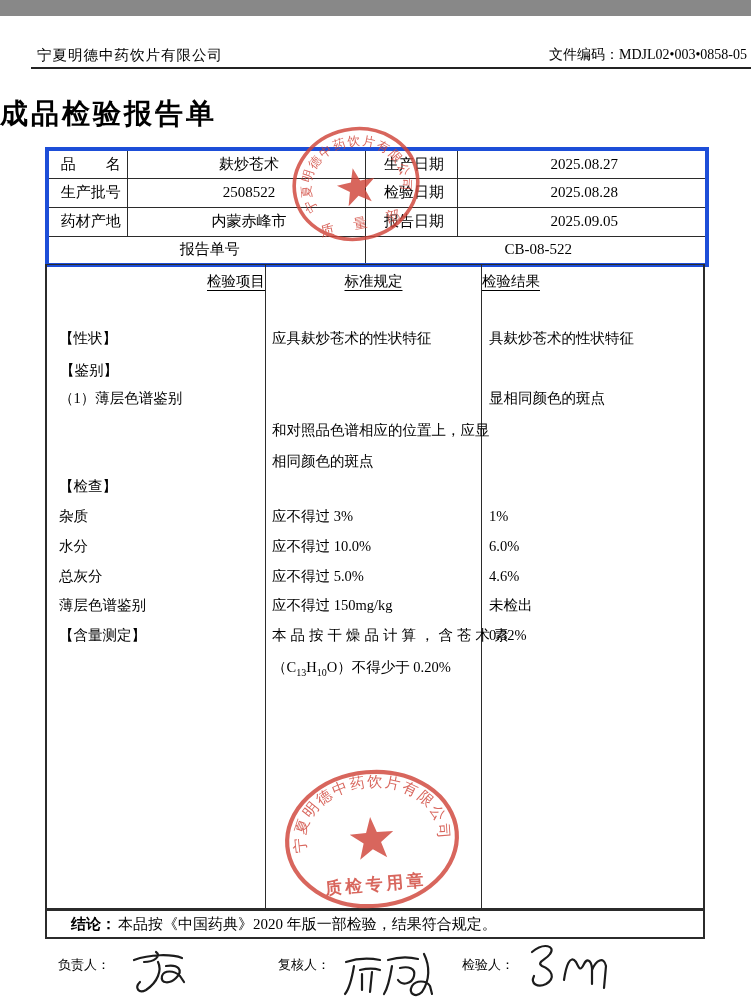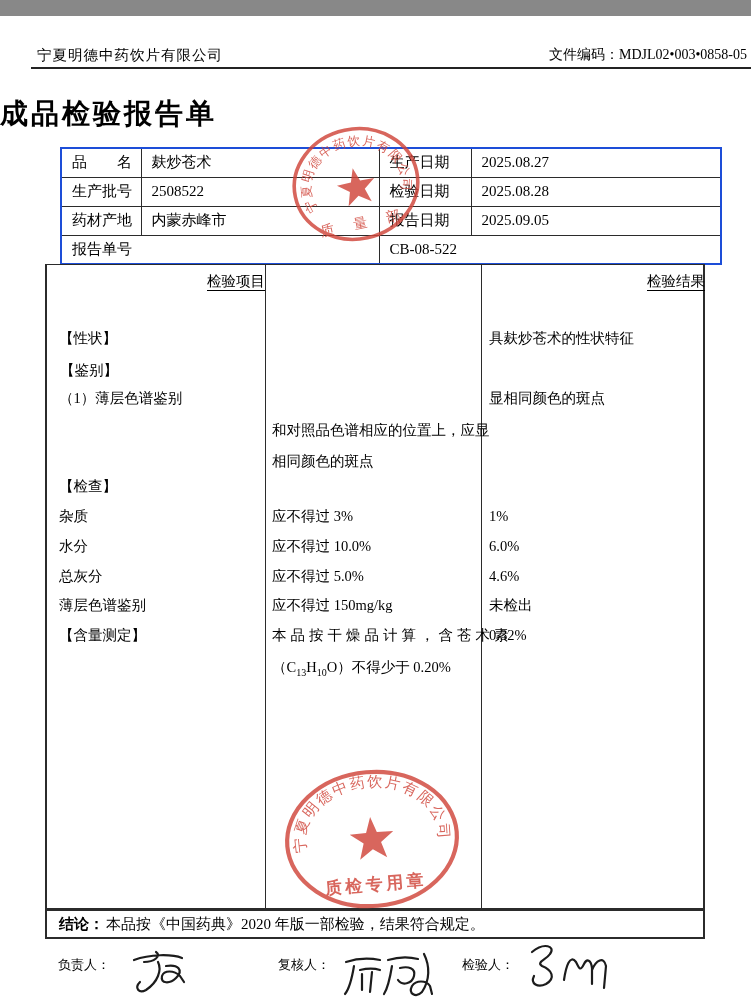--- a/index.html
+++ b/index.html
@@ -9,36 +9,36 @@
     background:#ffffff; overflow:hidden;
     font-family:"Liberation Serif","DejaVu Serif",serif;
     color:#000000;
   }
   .hdr-left { position:absolute; left:37px; top:30px; font-size:14.5px; letter-spacing:1px; }
   .hdr-right { position:absolute; right:4px; top:30px; font-size:14px; }
   .hdr-rule { position:absolute; left:31px; top:51px; width:720px; height:2px; background:#232323; }
   .doc-title { position:absolute; left:0; top:79px; width:100%; text-align:left;
     font-size:28px; font-weight:bold; letter-spacing:3px; }
 
-  table.info { position:absolute; left:60px; top:131px; width:660px;
-    border-collapse:collapse; table-layout:fixed; border:2px solid #1d4ed8; }
+  table.info { position:absolute; left:45px; top:131px; width:660px;
+    border-collapse:collapse; table-layout:fixed; border:4px solid #1d4ed8;text-align:center; }
   table.info td { border:1px solid #2b2b2b; height:29px; font-size:15px;
     padding:0 4px 0 10px; overflow:hidden; white-space:nowrap; }
 
   .main-table { position:absolute; left:45px; top:248px; width:660px; height:646px;
     border:2px solid #2b2b2b; border-top:1px solid #2b2b2b; }
   .vline { position:absolute; top:0; bottom:0; width:1px; background:#2b2b2b; }
   .mt-txt { position:absolute; font-size:14.5px; white-space:nowrap; line-height:19px; }
   .col-h { text-decoration:underline; text-underline-offset:4px; }
   .center1 { left:0;   width:218px; text-align:right; }
   .center2 { left:219px; width:215px; text-align:center; }
-  .center3 { left:435px; width:223px; text-align:right; }
+  .center3 { left:435px; width:223px; text-align:left; }
 
   .concl-box { position:absolute; left:45px; top:893px; width:660px; height:30px;
-    border:2px solid #2b2b2b; display:flex; align-items:center; padding-left:12px;
+    border:2px solid #2b2b2b; display:flex; align-items:center; padding-left:24px;
     font-size:15px; background:#fff; }
   .concl-box b { font-weight:bold; margin-right:2px; }
 
   .sig-label { position:absolute; top:940px; font-size:13px; }
   .sig-svg { position:absolute; z-index:6; }
   .sig-svg path { fill:none; stroke:#1c1c1c; stroke-width:2.2; stroke-linecap:round; stroke-linejoin:round; }
 
   .stamp { position:absolute; z-index:5; opacity:0.82; }
   .stamp ellipse { fill:none; }
   .stamp text { font-family:"Liberation Serif","DejaVu Serif",serif; }
@@ -79,23 +79,25 @@
       <td colspan="2">CB-08-522</td>
     </tr>
   </tbody>
     </table>
 
   <div class="main-table">
     <div class="vline" style="left:218px"></div>
     <div class="vline" style="left:434px"></div>
 
     <div class="mt-txt col-h center1" style="top:7px">检验项目</div>
+    <div class="mt-txt col-h center2" style="top:7px">标准规定</div>
     <div class="mt-txt col-h center3" style="top:7px">检验结果</div>
 
     <div class="mt-txt" style="left:12px;top:64px">【性状】</div>
+    <div class="mt-txt" style="left:225px;top:64px">应具麸炒苍术的性状特征</div>
     <div class="mt-txt" style="left:442px;top:64px">具麸炒苍术的性状特征</div>
 
     <div class="mt-txt" style="left:13px;top:96px">【鉴别】</div>
 
     <div class="mt-txt" style="left:12px;top:124px">（1）薄层色谱鉴别</div>
     <div class="mt-txt" style="left:225px;top:156px">和对照品色谱相应的位置上，应显</div>
     <div class="mt-txt" style="left:225px;top:187px">相同颜色的斑点</div>
     <div class="mt-txt" style="left:442px;top:124px">显相同颜色的斑点</div>
 
     <div class="mt-txt" style="left:12px;top:212px">【检查】</div>

